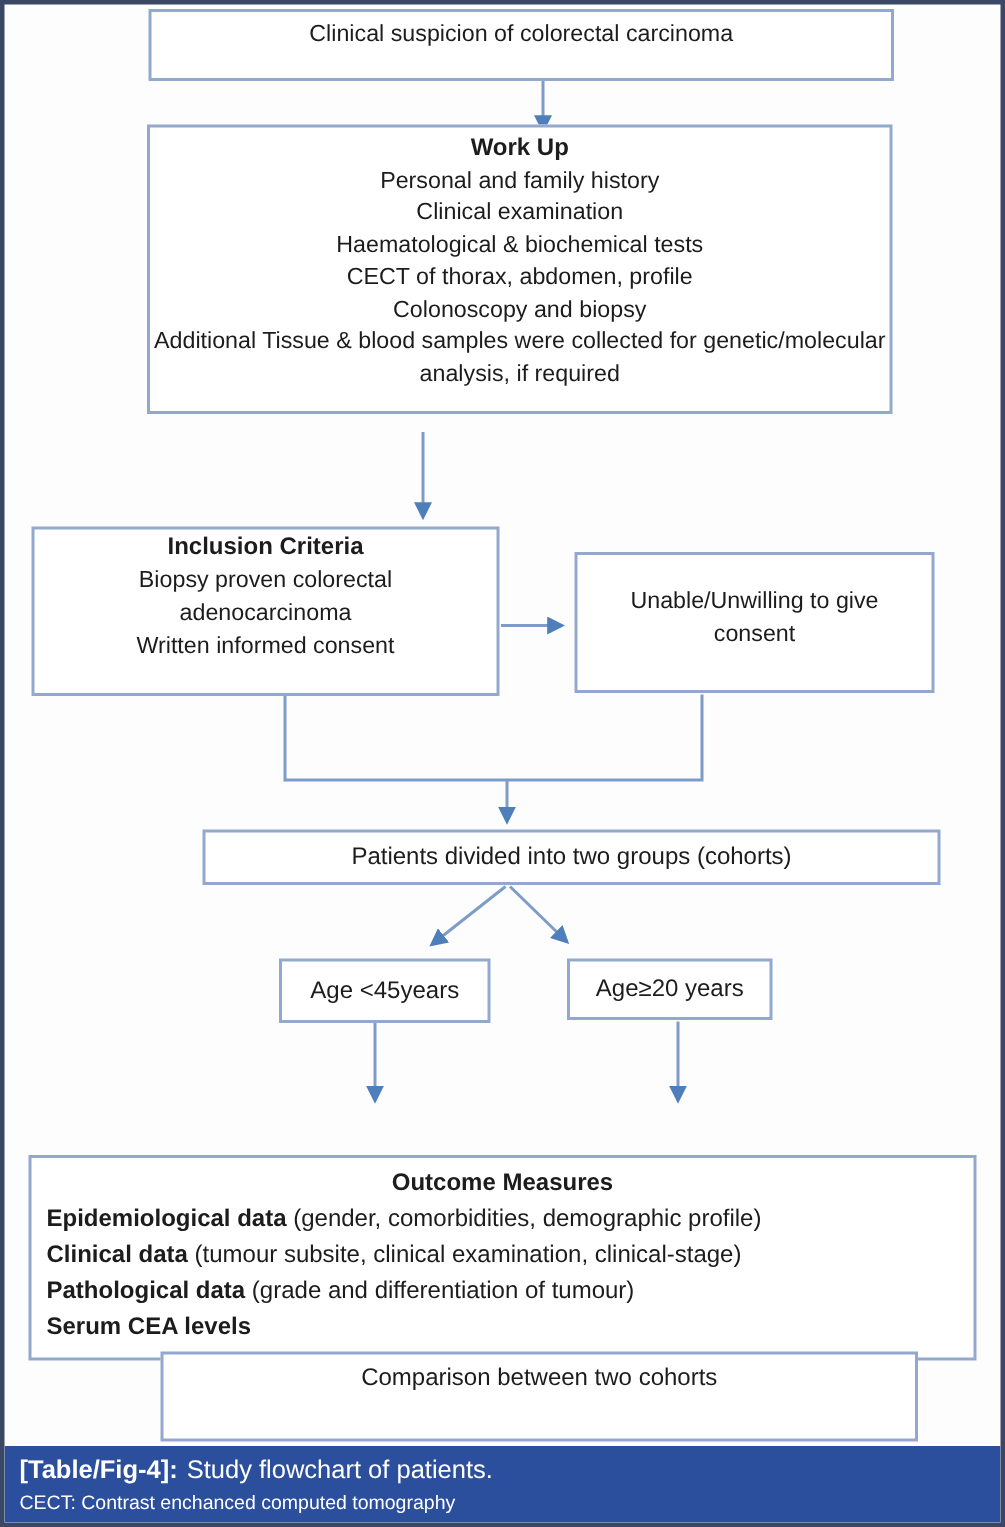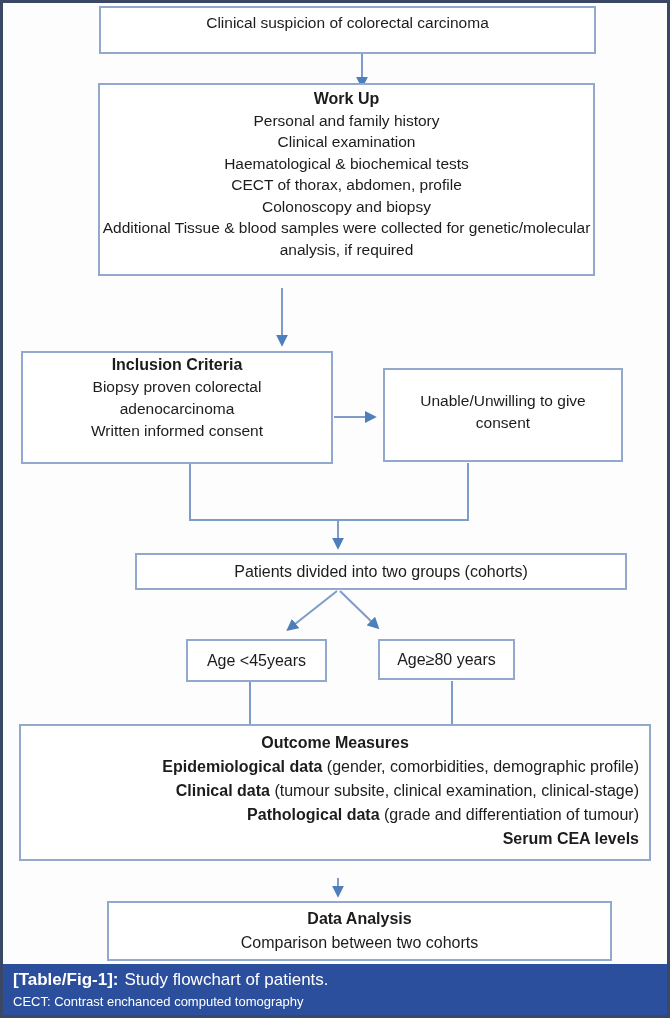--- a/index.html
+++ b/index.html
@@ -29,21 +29,21 @@
     position:absolute;
     background:#ffffff;
     border:2px solid var(--box-border);
     box-sizing:border-box;
     color:var(--ink);
     text-align:center;
     font-size:15.5px;
     line-height:21.5px;
   }
   .fbox .title{font-weight:700;font-size:16px;}
-  .left-align{text-align:right;}
+  .left-align{text-align:left;}
   .caption-bar{
     position:absolute;left:0;right:0;bottom:0;height:51px;
     background:var(--caption-bar);
     color:var(--caption-text);
     padding:6px 10px 0 10px;
     box-sizing:border-box;
   }
   .caption-line1{font-size:17px;line-height:20px;}
   .caption-line1 .lbl{font-weight:700;margin-right:6px;}
   .caption-line2{font-size:13px;line-height:17px;margin-top:3px;}
@@ -97,36 +97,35 @@
 
   <div class="fbox" style="left:132px;top:550px;width:492px;height:37px;line-height:33px;font-size:16px;">
     <span>Patients divided into two groups (cohorts)</span>
   </div>
 
   <div class="fbox" style="left:183px;top:636px;width:141px;height:43px;line-height:39px;font-size:16px;">
     <span>Age &lt;45years</span>
   </div>
 
   <div class="fbox" style="left:375px;top:636px;width:137px;height:41px;line-height:37px;font-size:16px;">
-    <span>Age≥80 years</span>
+    <span>Age≥20 years</span>
   </div>
 
-  <div class="fbox" style="left:16px;top:721px;width:632px;height:137px;line-height:24px;font-size:16px;padding:5px 10px 0 10px;">
+  <div class="fbox" style="left:16px;top:767px;width:632px;height:137px;line-height:24px;font-size:16px;padding:5px 10px 0 10px;">
     <div class="title">Outcome Measures</div>
     <div class="left-align"><b>Epidemiological data</b><span> (gender, comorbidities, demographic profile)</span></div>
     <div class="left-align"><b>Clinical data</b><span> (tumour subsite, clinical examination, clinical-stage)</span></div>
     <div class="left-align"><b>Pathological data</b><span> (grade and differentiation of tumour)</span></div>
     <div class="left-align"><b>Serum CEA levels</b><span></span></div>
   </div>
 
   <div class="fbox" style="left:104px;top:898px;width:505px;height:60px;line-height:24px;font-size:16px;padding-top:4px;">
-    <div class="title">Data Analysis</div>
     <div>Comparison between two cohorts</div>
   </div>
 
   <div class="caption-bar">
     <div class="caption-line1">
-      <span class="lbl">[Table/Fig-1]:</span><span>Study flowchart of patients.</span>
+      <span class="lbl">[Table/Fig-4]:</span><span>Study flowchart of patients.</span>
     </div>
     <div class="caption-line2">CECT: Contrast enchanced computed tomography</div>
   </div>
 
 </div>
 
 </body></html>

